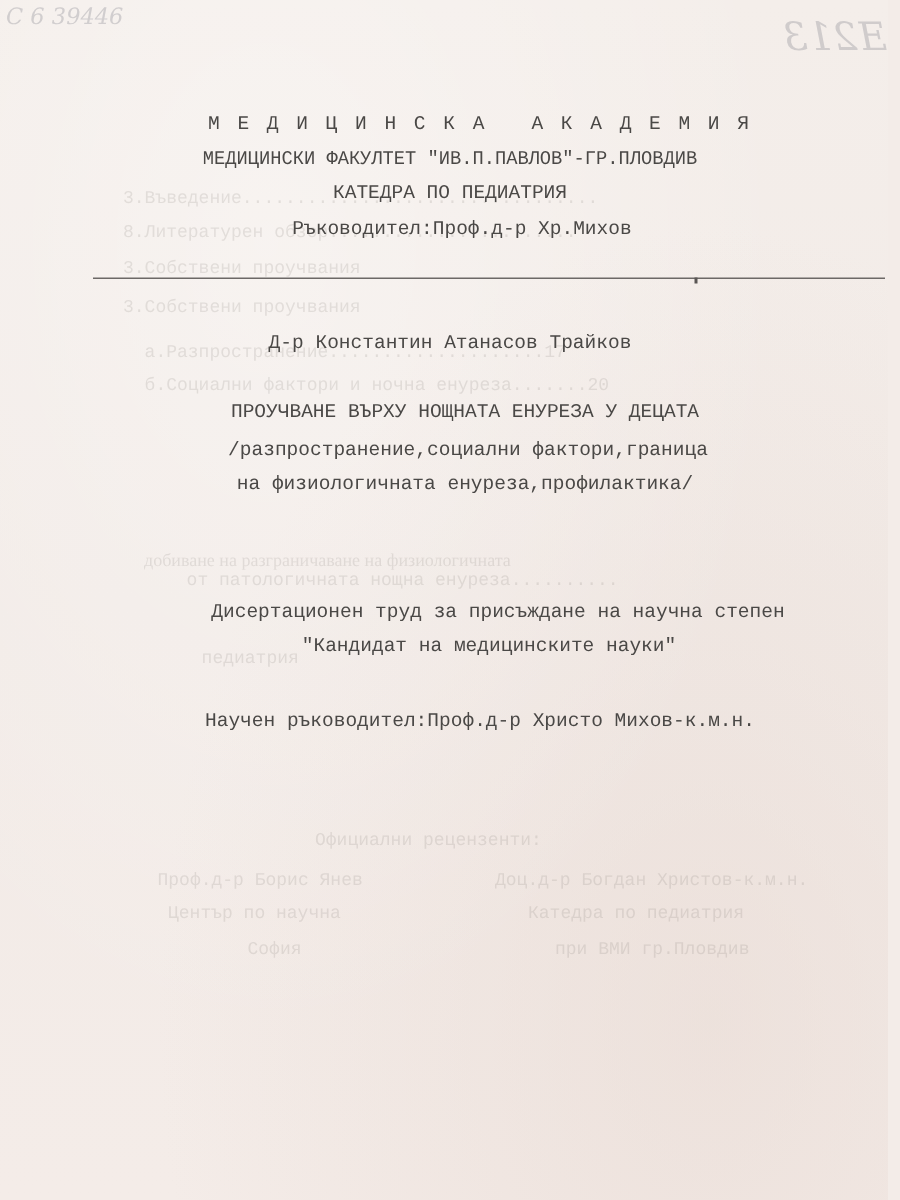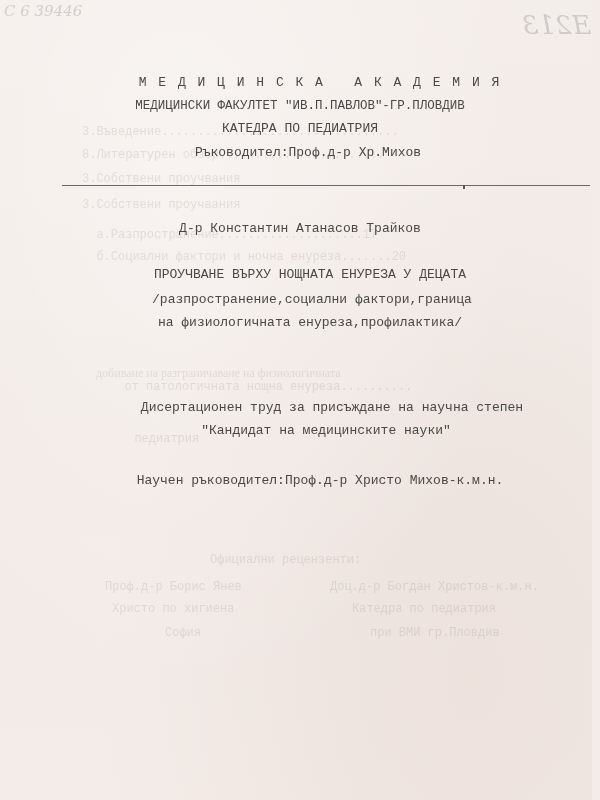--- a/index.html
+++ b/index.html
@@ -51,21 +51,21 @@
     <div class="ghost" style="left:82px; top:148px;">8.Литературен обзор.......................</div>
     <div class="ghost" style="left:82px; top:172px;">3.Собствени проучвания</div>
     <div class="ghost" style="left:82px; top:198px;">3.Собствени проучвания</div>
     <div class="ghost" style="left:82px; top:228px;">  а.Разпространение....................17</div>
     <div class="ghost" style="left:82px; top:250px;">  б.Социални фактори и ночна енуреза.......20</div>
     <div class="ghost" style="left:90px; top:366px;font-family:Liberation Serif, serif;">  добиване на разграничаване на физиологичната</div>
     <div class="ghost" style="left:110px; top:380px;">  от патологичната нощна енуреза..........</div>
     <div class="ghost" style="left:120px; top:432px;">  педиатрия</div>
     <div class="ghost" style="left:210px; top:527px;margin-top:26px;">Официални рецензенти:</div>
     <div class="ghost" style="left:105px; top:580px;text-align:center;">Проф.д-р Борис Янев</div>
-    <div class="ghost" style="left:112px; top:602px;">Христо по хигиена</div>
+    <div class="ghost" style="left:112px; top:602px;">Център по научна</div>
     <div class="ghost" style="left:165px; top:626px;">София</div>
     <div class="ghost" style="left:318px; top:580px;margin-left:12px;">Доц.д-р Богдан Христов-к.м.н.</div>
     <div class="ghost" style="left:352px; top:602px;">Катедра по педиатрия</div>
     <div class="ghost" style="left:370px; top:626px;">при ВМИ гр.Пловдив</div>
   </div>
 
   <div class="line" style="top:75px; font-size:13px; letter-spacing:2px;padding-left:20px;">М Е Д И Ц И Н С К А   А К А Д Е М И Я</div>
   <div class="line" style="top:98px; font-size:13px; transform:scaleX(0.96);">МЕДИЦИНСКИ ФАКУЛТЕТ "ИВ.П.ПАВЛОВ"-ГР.ПЛОВДИВ</div>
   <div class="line" style="top:121px; font-size:13px;">КАТЕДРА ПО ПЕДИАТРИЯ</div>
   <div class="line" style="top:145px; font-size:13px; padding-left:8px;">Ръководител:Проф.д-р Хр.Михов</div>

